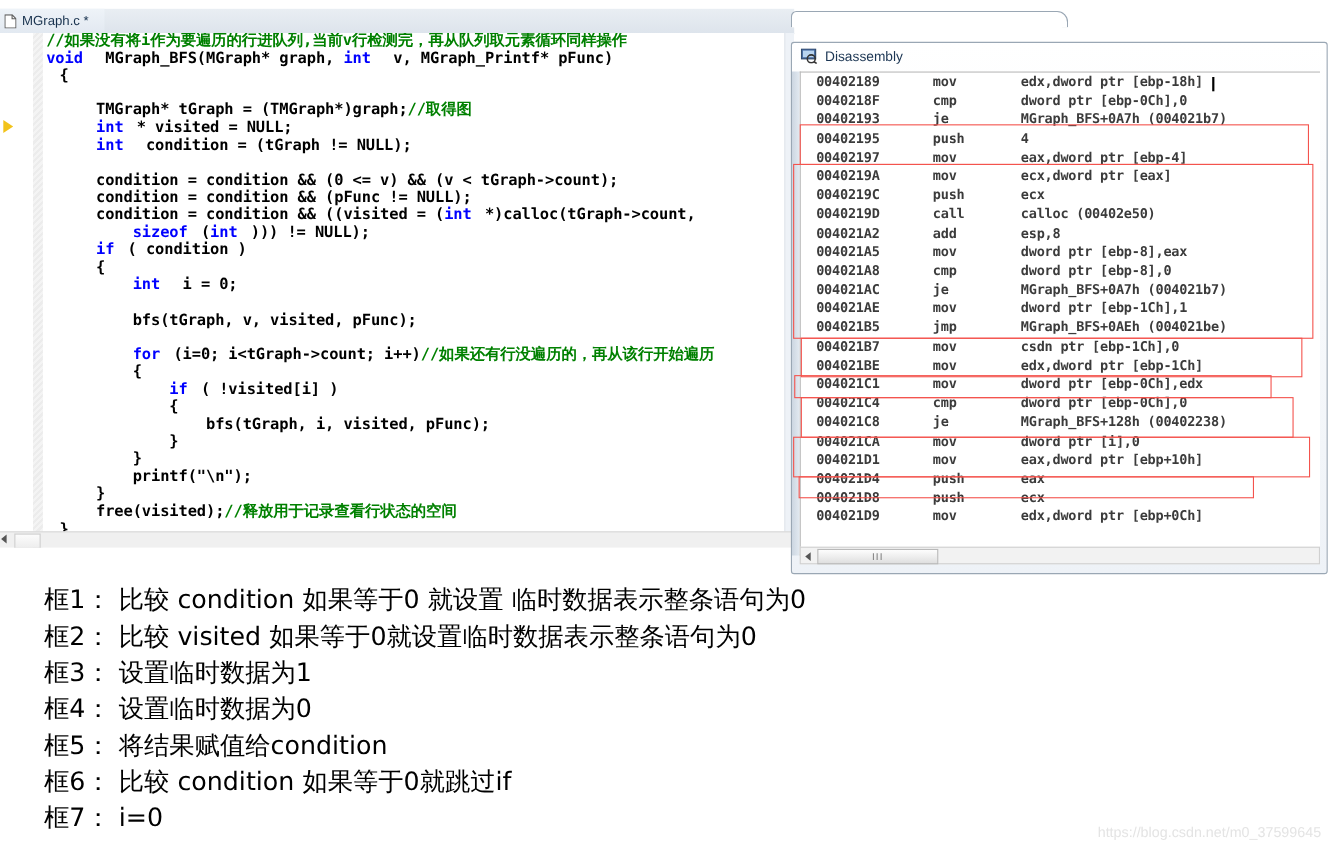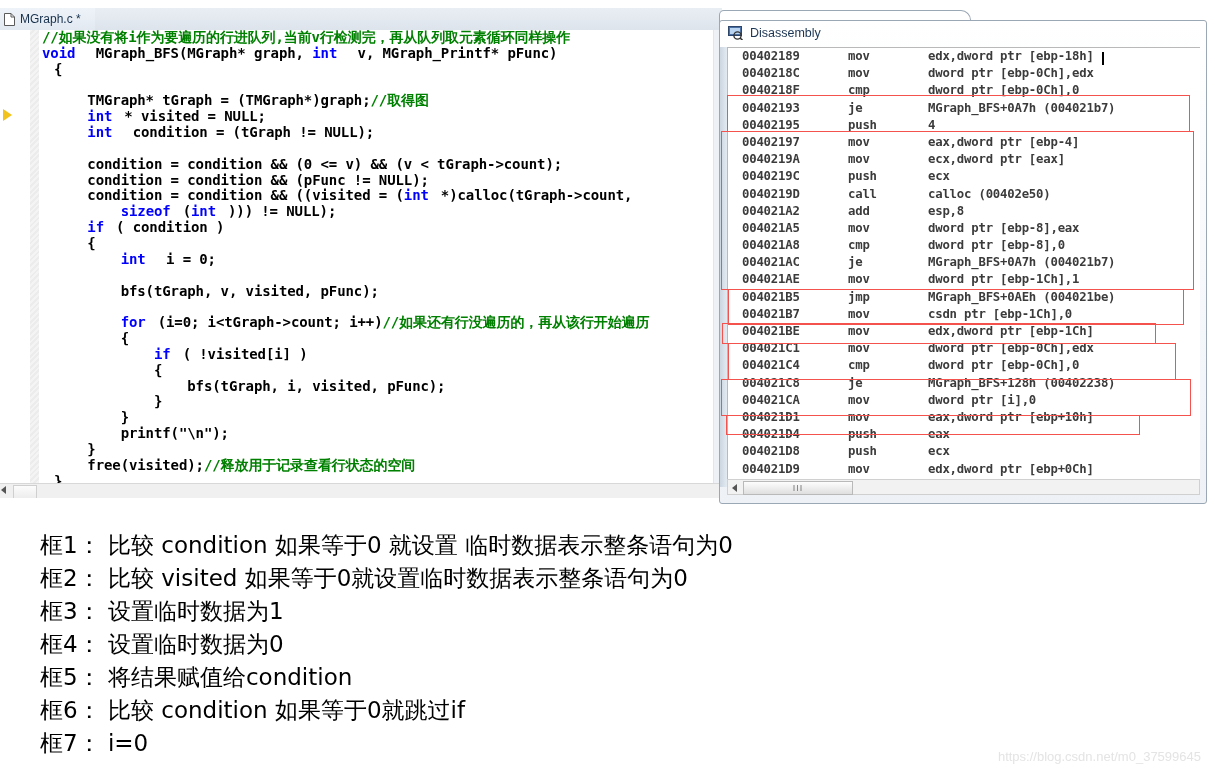--- a/index.html
+++ b/index.html
@@ -144,21 +144,21 @@
     position: absolute;
     left: 4px; top: 0;
     width: 250px; height: 14px;
     background: #ffffff;
     border: 1px solid #9aa7b4;
     border-bottom: none;
     border-radius: 5px 10px 0 0;
   }
   #disasm-frame {
     position: absolute;
-    left: 4px; top: 10px;
+    left: 4px; top: 28px;
     width: 488px;
     height: 484px;
     background: linear-gradient(to bottom,#ffffff 0%, #eef2f7 100%);
     border: 1px solid #9aa7b4;
     border-radius: 3px;
     box-sizing: border-box;
   }
   #disasm-titlebar {
     position: absolute;
     left: 0; top: 0;
@@ -312,21 +312,20 @@
           <circle cx="9.5" cy="9.5" r="3.6" fill="none" stroke="#333" stroke-width="1.4"></circle>
           <line x1="12" y1="12" x2="14.5" y2="14" stroke="#333" stroke-width="1.6"></line>
         </svg>
         <span id="disasm-title-text">Disassembly</span>
       </div>
 
       <div id="disasm-leftbar"></div>
 
       <div id="disasm-list">
           <div class="disasm-row"><span class="addr">00402189</span><span class="mnem">mov</span><span class="ops">edx,dword ptr [ebp-18h]</span></div>
-          <div class="disasm-row"><span class="addr">0040218C</span><span class="mnem">mov</span><span class="ops">dword ptr [ebp-0Ch],edx</span></div>
           <div class="disasm-row"><span class="addr">0040218F</span><span class="mnem">cmp</span><span class="ops">dword ptr [ebp-0Ch],0</span></div>
           <div class="disasm-row"><span class="addr">00402193</span><span class="mnem">je</span><span class="ops">MGraph_BFS+0A7h (004021b7)</span></div>
           <div class="disasm-row"><span class="addr">00402195</span><span class="mnem">push</span><span class="ops">4</span></div>
           <div class="disasm-row"><span class="addr">00402197</span><span class="mnem">mov</span><span class="ops">eax,dword ptr [ebp-4]</span></div>
           <div class="disasm-row"><span class="addr">0040219A</span><span class="mnem">mov</span><span class="ops">ecx,dword ptr [eax]</span></div>
           <div class="disasm-row"><span class="addr">0040219C</span><span class="mnem">push</span><span class="ops">ecx</span></div>
           <div class="disasm-row"><span class="addr">0040219D</span><span class="mnem">call</span><span class="ops">calloc (00402e50)</span></div>
           <div class="disasm-row"><span class="addr">004021A2</span><span class="mnem">add</span><span class="ops">esp,8</span></div>
           <div class="disasm-row"><span class="addr">004021A5</span><span class="mnem">mov</span><span class="ops">dword ptr [ebp-8],eax</span></div>
           <div class="disasm-row"><span class="addr">004021A8</span><span class="mnem">cmp</span><span class="ops">dword ptr [ebp-8],0</span></div>

